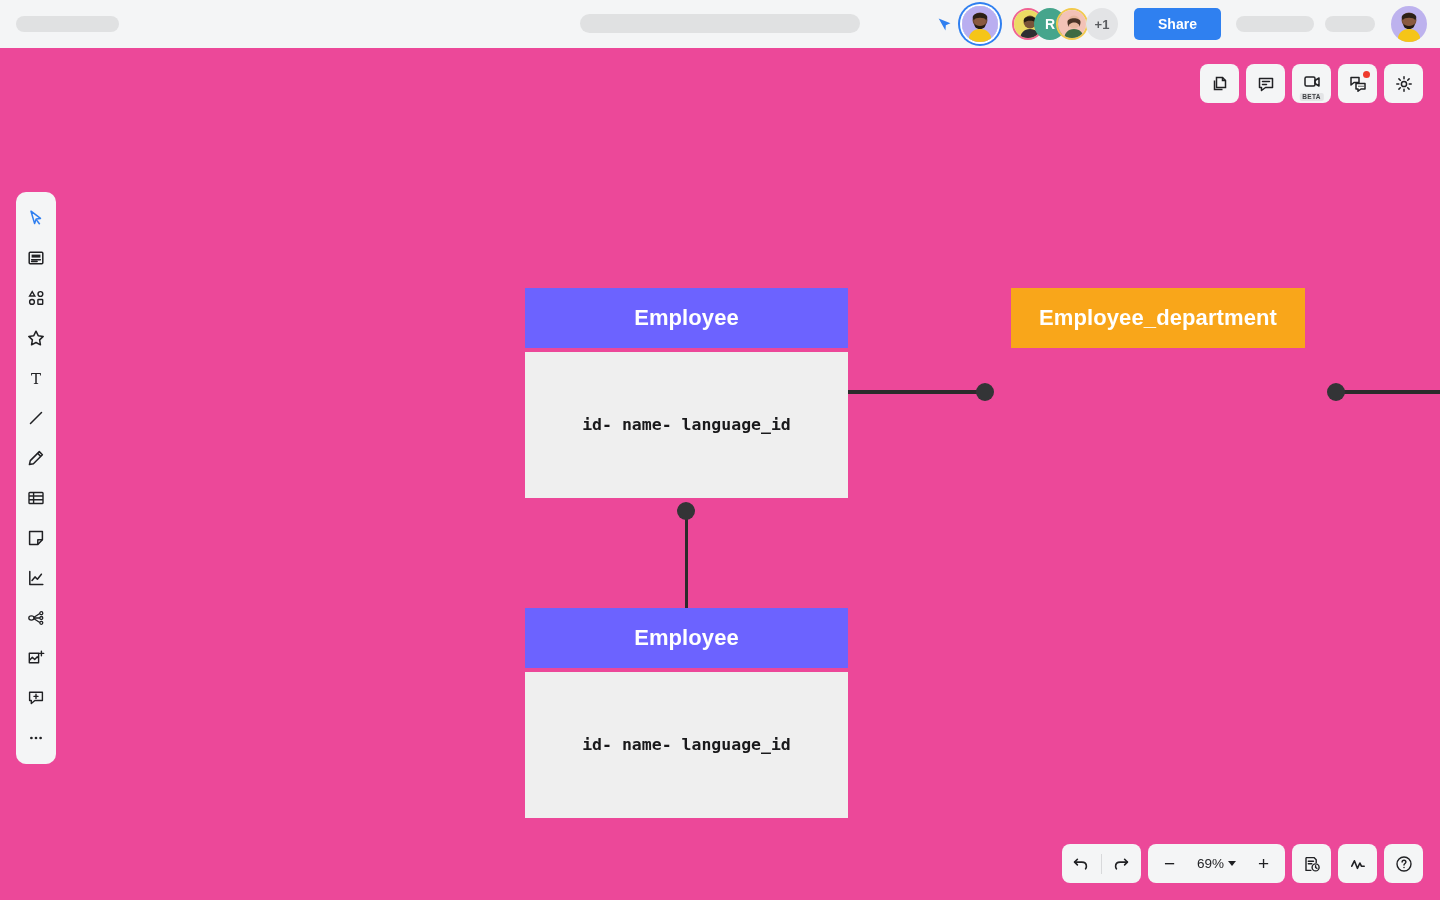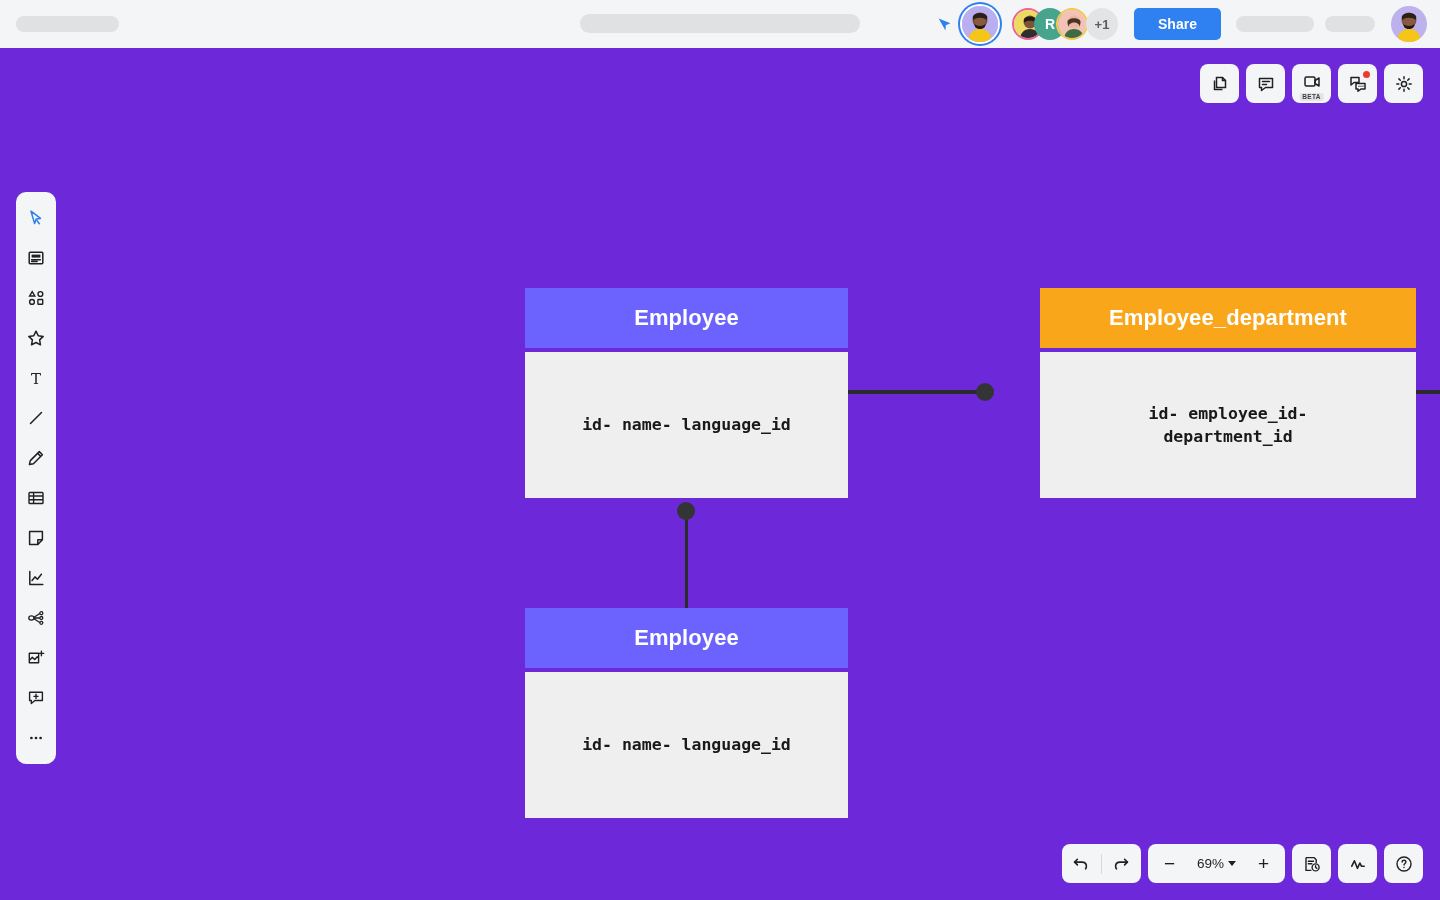--- a/index.html
+++ b/index.html
@@ -71,21 +71,21 @@
   .avatar-right {
     position: absolute; left: 1391px; top: 6px;
     width: 36px; height: 36px; border-radius: 50%; overflow: hidden;
     cursor: pointer;
   }
 
   
   .canvas {
     position: absolute; top: 48px; left: 0;
     width: 1440px; height: 852px;
-    background: #6d28d9;
+    background: #ec4899;
   }
 
   
   .tr-toolbar {
     position: absolute; top: 64px; right: 17px;
     display: flex; gap: 7px;
     z-index: 30;
   }
   .tr-btn {
     width: 39px; height: 39px; border-radius: 8px;
@@ -256,26 +256,23 @@
 
     <div class="node" style="left:525px; top:240px; width:323px;">
       <div class="node-header" style="background:#6c63ff;">
         <span>Employee</span>
       </div>
       <div class="node-body" style="height:146px; margin-top:4px;">
         <span>id- name- language_id</span>
       </div>
     </div>
 
-    <div class="node" style="left:1040px; top:240px; width:376px;">
+    <div class="node" style="left:1011px; top:240px; width:294px;">
       <div class="node-header" style="background:#f9a61a;">
         <span>Employee_department</span>
-      </div>
-      <div class="node-body" style="height:146px; margin-top:4px;">
-        <span style="max-width:210px; display:inline-block;">id- employee_id- department_id</span>
       </div>
     </div>
 
     <div class="node" style="left:525px; top:560px; width:323px;">
       <div class="node-header" style="background:#6c63ff;">
         <span>Employee</span>
       </div>
       <div class="node-body" style="height:146px; margin-top:4px;">
         <span>id- name- language_id</span>
       </div>

